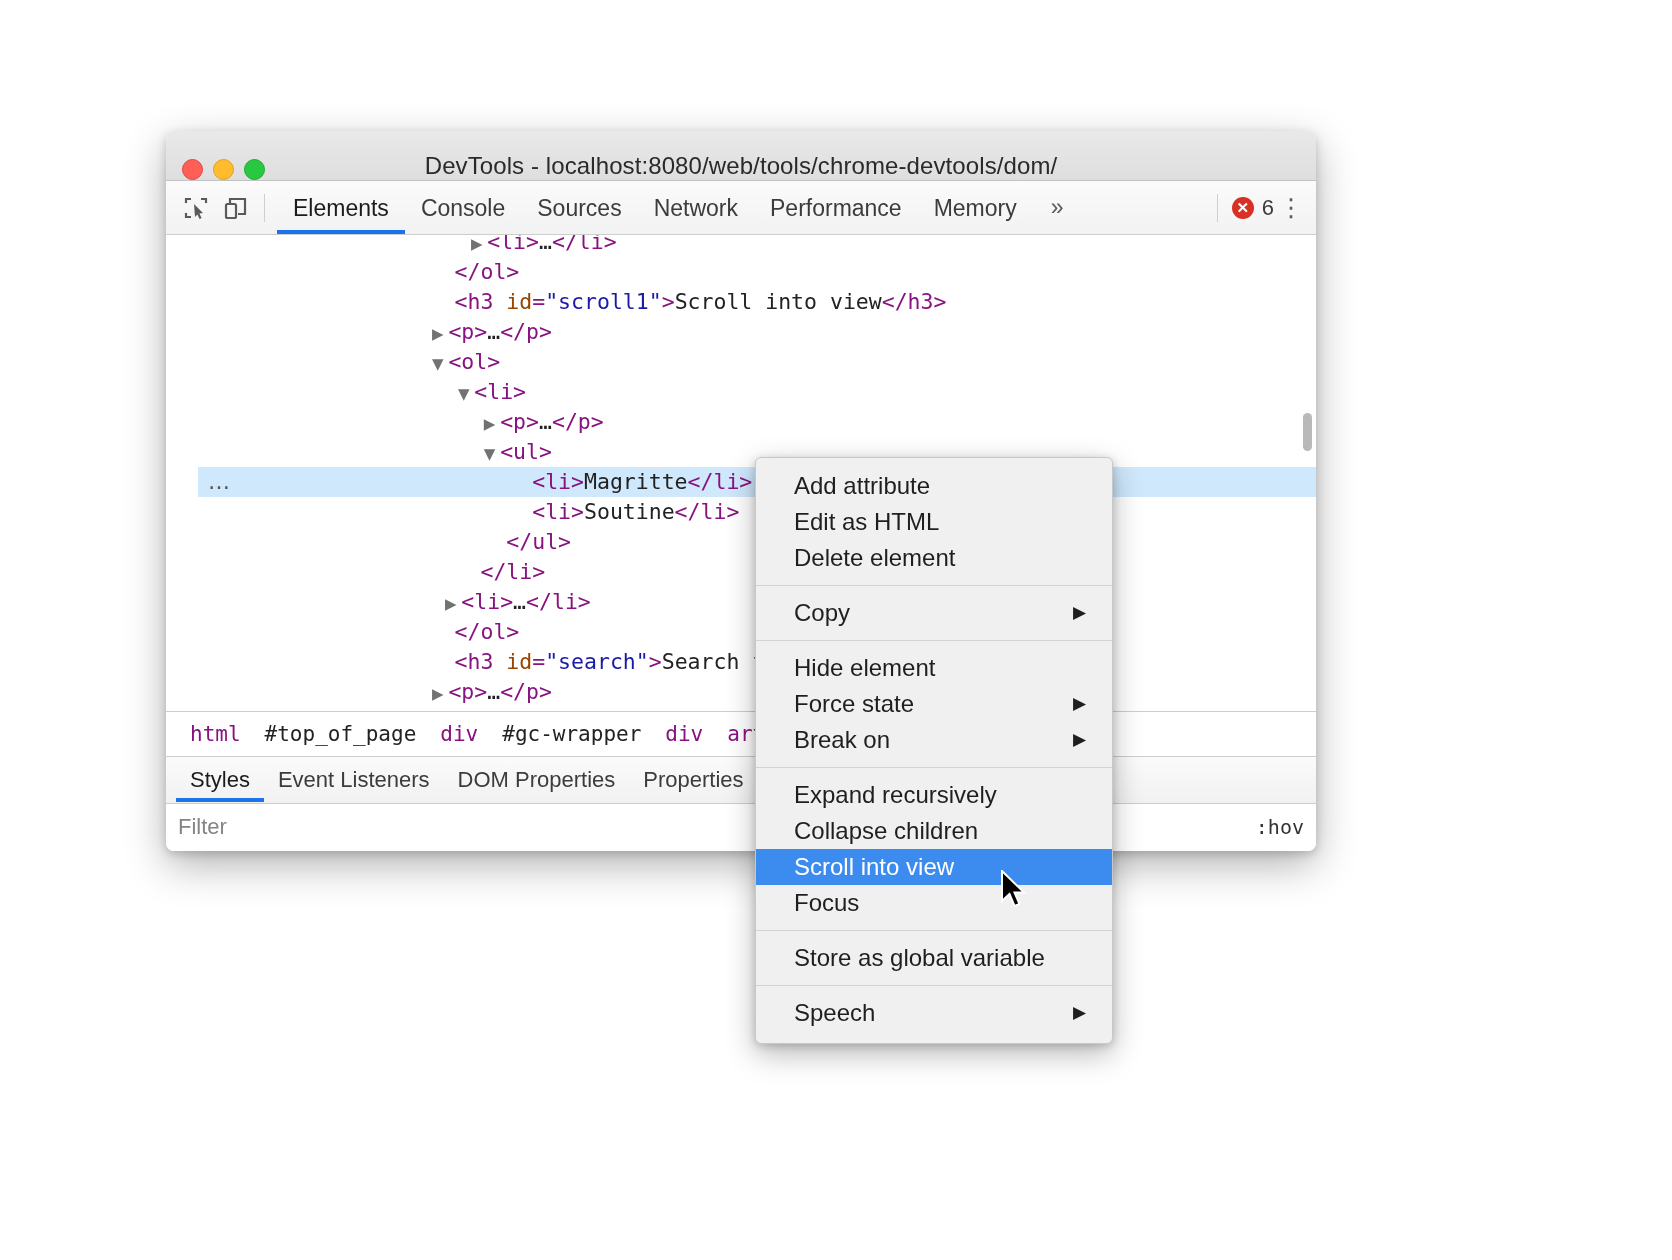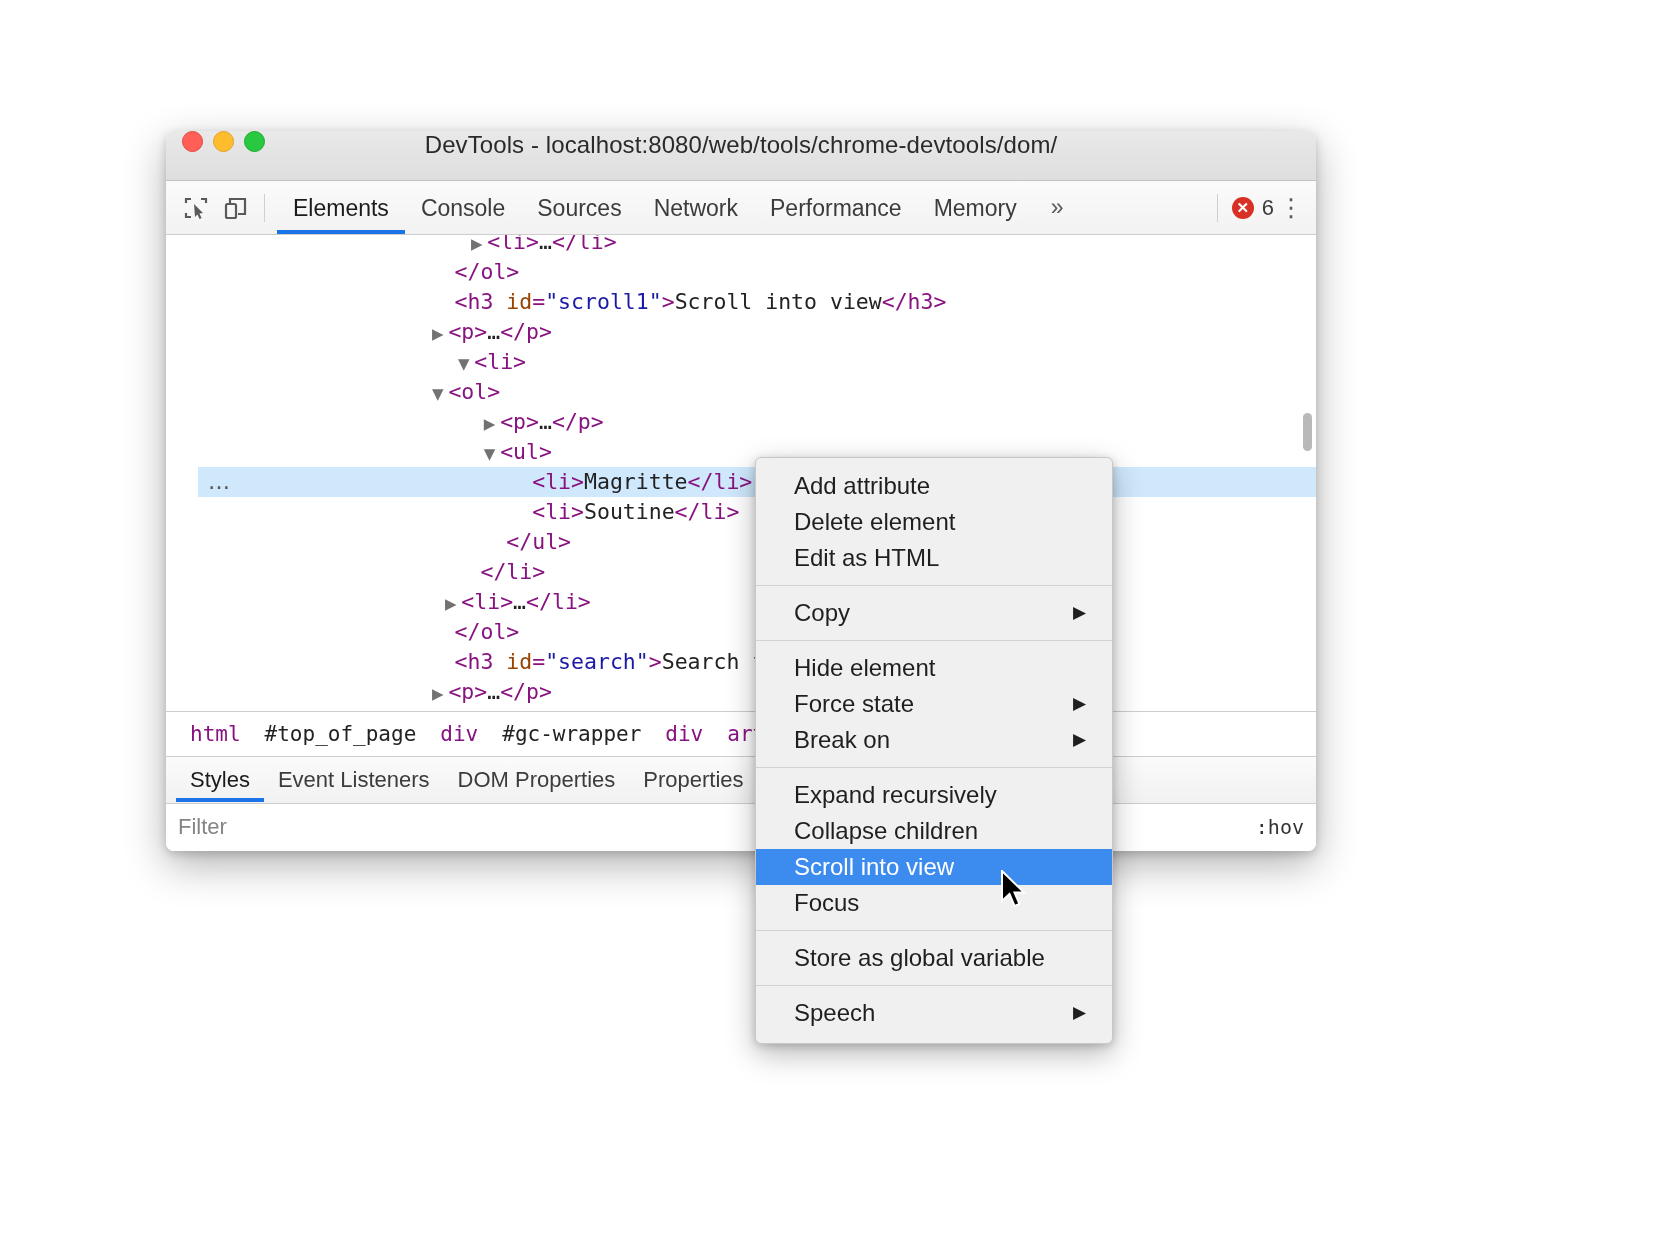--- a/index.html
+++ b/index.html
@@ -31,21 +31,21 @@
     box-shadow: 0 14px 42px rgba(0,0,0,0.30), 0 3px 10px rgba(0,0,0,0.18);
     overflow: hidden;
   }
 
   .titlebar {
     position: relative;
     height: 49px;
     background: linear-gradient(#e9e9e9, #dedede);
     border-bottom: 1px solid #c2c2c2;
     display: flex;
-    align-items: flex-start;
+    align-items: flex-end;
   }
 
   .traffic {
     display: flex;
     gap: 10px;
     margin-left: 16px;
   }
   .light {
     width: 19px; height: 19px;
     border-radius: 50%;
@@ -379,22 +379,22 @@
         <div class="kebab">⋮</div>
       </div>
     </div>
 
     <div class="dom-panel">
       <div id="dom-rows">
           <div class="dom-row" style="margin-top: -8px;"><span>                    </span><span class="twisty">▶ </span><span class="tagname">&lt;li&gt;</span><span class="textnode">…</span><span class="tagname">&lt;/li&gt;</span></div>
           <div class="dom-row"><span>                  </span><span class="twisty">  </span><span class="tagname">&lt;/ol&gt;</span></div>
           <div class="dom-row"><span>                  </span><span class="twisty">  </span><span class="tagname">&lt;h3 </span><span class="attrname">id</span><span class="tagname">=</span><span class="attrvalue">"scroll1"</span><span class="tagname">&gt;</span><span class="textnode">Scroll into view</span><span class="tagname">&lt;/h3&gt;</span></div>
           <div class="dom-row"><span>                 </span><span class="twisty">▶ </span><span class="tagname">&lt;p&gt;</span><span class="textnode">…</span><span class="tagname">&lt;/p&gt;</span></div>
+          <div class="dom-row"><span>                 </span><span class="twisty">▼ </span><span class="tagname">&lt;ol&gt;</span></div>
           <div class="dom-row"><span>                   </span><span class="twisty">▼ </span><span class="tagname">&lt;li&gt;</span></div>
-          <div class="dom-row"><span>                 </span><span class="twisty">▼ </span><span class="tagname">&lt;ol&gt;</span></div>
           <div class="dom-row"><span>                     </span><span class="twisty">▶ </span><span class="tagname">&lt;p&gt;</span><span class="textnode">…</span><span class="tagname">&lt;/p&gt;</span></div>
           <div class="dom-row"><span>                     </span><span class="twisty">▼ </span><span class="tagname">&lt;ul&gt;</span></div>
           <div class="dom-row selected"><span class="ellipsis-badge">…</span><span>                        </span><span class="twisty">  </span><span class="tagname">&lt;li&gt;</span><span class="textnode">Magritte</span><span class="tagname">&lt;/li&gt;</span><span class="dollar">  == $0</span></div>
           <div class="dom-row"><span>                        </span><span class="twisty">  </span><span class="tagname">&lt;li&gt;</span><span class="textnode">Soutine</span><span class="tagname">&lt;/li&gt;</span></div>
           <div class="dom-row"><span>                      </span><span class="twisty">  </span><span class="tagname">&lt;/ul&gt;</span></div>
           <div class="dom-row"><span>                    </span><span class="twisty">  </span><span class="tagname">&lt;/li&gt;</span></div>
           <div class="dom-row"><span>                  </span><span class="twisty">▶ </span><span class="tagname">&lt;li&gt;</span><span class="textnode">…</span><span class="tagname">&lt;/li&gt;</span></div>
           <div class="dom-row"><span>                  </span><span class="twisty">  </span><span class="tagname">&lt;/ol&gt;</span></div>
           <div class="dom-row"><span>                  </span><span class="twisty">  </span><span class="tagname">&lt;h3 </span><span class="attrname">id</span><span class="tagname">=</span><span class="attrvalue">"search"</span><span class="tagname">&gt;</span><span class="textnode">Search for node</span></div>
           <div class="dom-row"><span>                 </span><span class="twisty">▶ </span><span class="tagname">&lt;p&gt;</span><span class="textnode">…</span><span class="tagname">&lt;/p&gt;</span></div>
@@ -425,22 +425,22 @@
     </div>
 
     <div class="styles-body">
       
     </div>
 
   </div>
 
   <div class="ctxmenu" id="ctxmenu">
       <div class="ctx-item"><span>Add attribute</span></div>
+      <div class="ctx-item"><span>Edit as HTML</span></div>
       <div class="ctx-item"><span>Delete element</span></div>
-      <div class="ctx-item"><span>Edit as HTML</span></div>
       <div class="ctx-sep"></div>
       <div class="ctx-item"><span>Copy</span><span class="ctx-arrow">▶</span></div>
       <div class="ctx-sep"></div>
       <div class="ctx-item"><span>Hide element</span></div>
       <div class="ctx-item"><span>Force state</span><span class="ctx-arrow">▶</span></div>
       <div class="ctx-item"><span>Break on</span><span class="ctx-arrow">▶</span></div>
       <div class="ctx-sep"></div>
       <div class="ctx-item"><span>Expand recursively</span></div>
       <div class="ctx-item"><span>Collapse children</span></div>
       <div class="ctx-item highlight"><span>Scroll into view</span></div>

